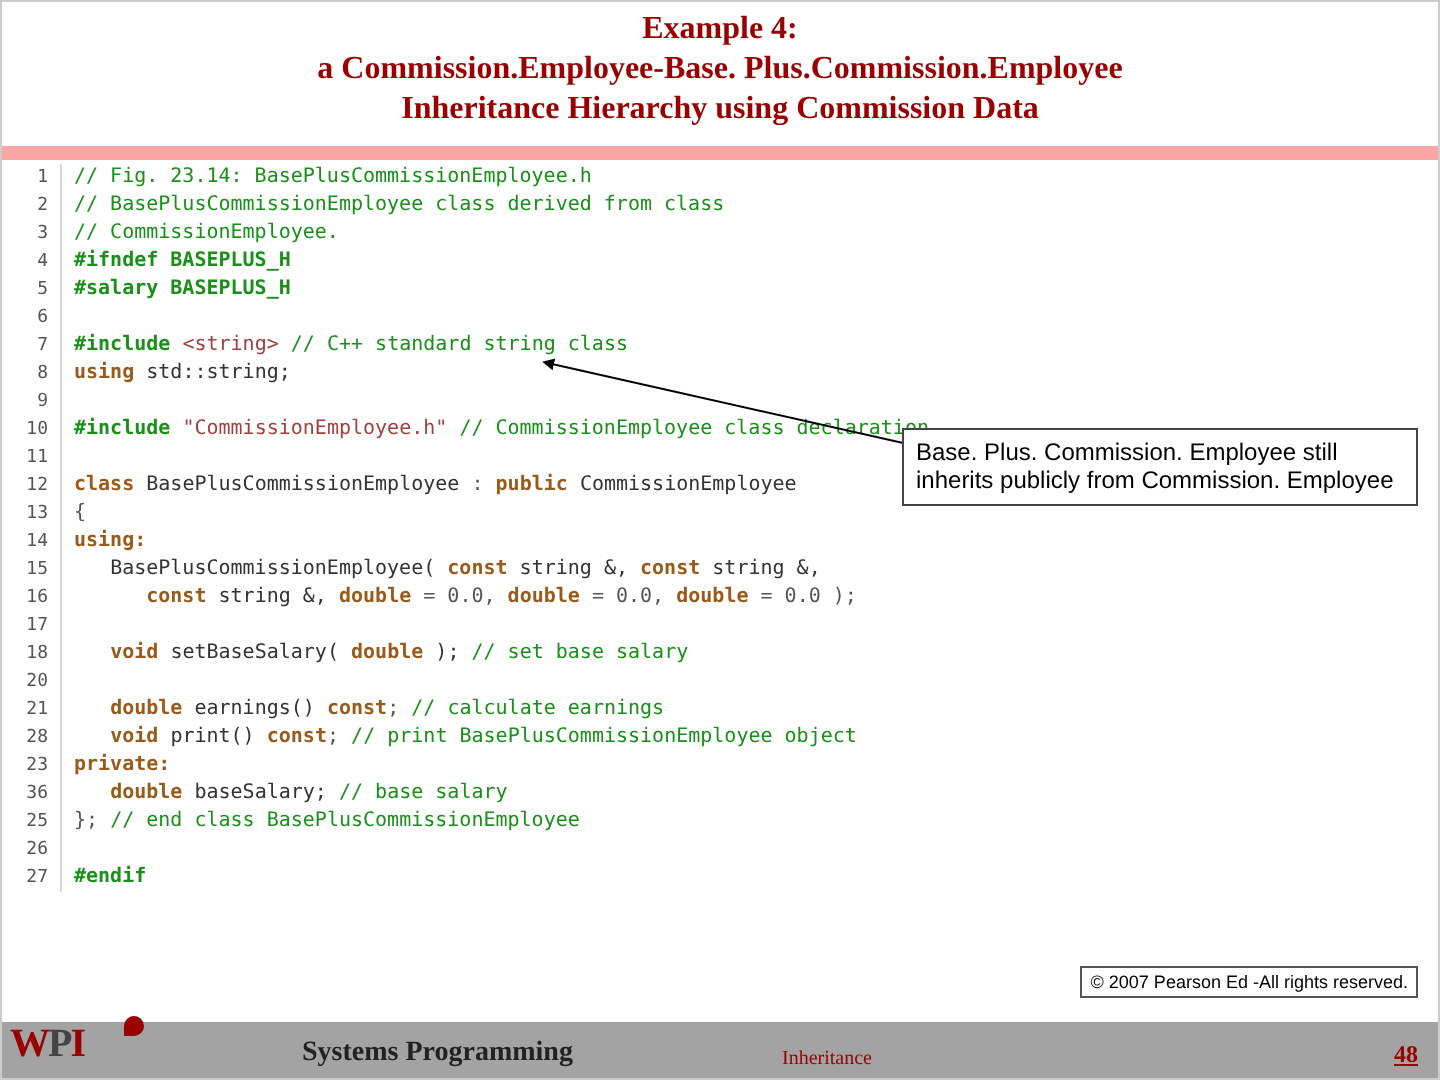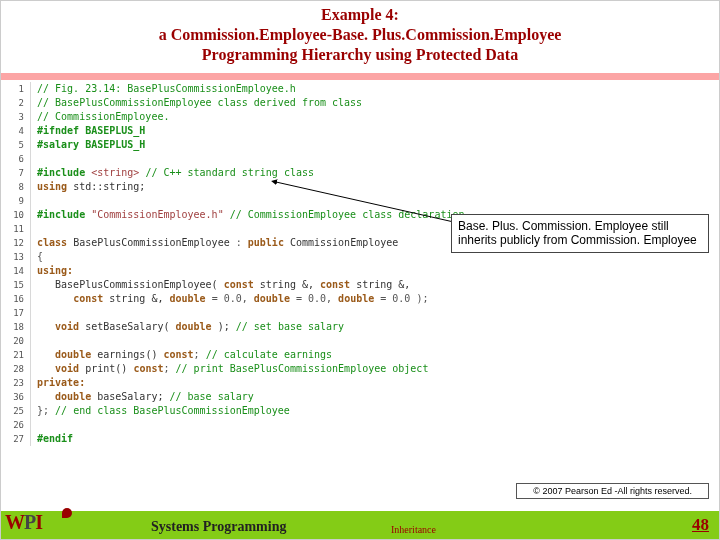--- a/index.html
+++ b/index.html
@@ -9,40 +9,40 @@
 .code-row { display:flex; }
 .ln { width:22px; text-align:right; color:#555; padding-right:6px; border-right:1px solid #d8d8d8; font-size:9px; }
 .code { white-space:pre; padding-left:6px; font-size:10px; }
 .c-comment { color:#1a8f1a; }
 .c-pp { color:#1a8f1a; font-weight:bold; }
 .c-dk { color:#9a5a1a; font-weight:bold; }
 .c-str { color:#a04040; }
 .c-id { color:#333; }
 .c-op { color:#555; }
 .note-box { position:absolute; top:213px; right:10px; width:258px; border:1px solid #444; background:#fff; font-family:Liberation Sans, sans-serif; font-size:12px; padding:4px 6px; line-height:1.2; z-index:3; }
-.copyright-box { position:absolute; bottom:40px; right:10px; border:1px solid #555; background:#fff; font-family:Arial,sans-serif; font-size:9px; padding:2px 16px; z-index:3;margin-left:28px; }
-.footer { position:absolute; bottom:0; left:0; width:100%; height:28px; background:#84cc16; display:flex; align-items:center;padding-left:45px; }
+.copyright-box { position:absolute; bottom:40px; right:10px; border:1px solid #555; background:#fff; font-family:Arial,sans-serif; font-size:9px; padding:2px 4px; z-index:3;margin-left:28px; }
+.footer { position:absolute; bottom:0; left:0; width:100%; height:28px; background:#a3a3a3; display:flex; align-items:center;padding-left:45px; }
 .logo { position:absolute; left:4px; bottom:2px; width:60px; height:26px; }
 .logo-text { font-family:"Times New Roman",serif; font-weight:bold; font-size:20px; letter-spacing:-1px; }
 .logo-w { color:#9a0000; }
 .logo-p { color:#444; }
 .logo-i { color:#9a0000; }
 .logo-head { position:absolute; right:-7px; top:-3px; width:10px; height:10px; background:#9a0000; border-radius:50% 50% 50% 0; }
 .ft1 { position:absolute; left:150px; bottom:4px; font-weight:bold; font-size:14px; color:#222; }
 .ft2 { position:absolute; left:390px; bottom:4px; font-weight:normal; font-size:10px; color:#9a0000; }
-.pg { position:absolute; right:10px; bottom:4px; font-weight:bold; font-size:17px; color:#9a0000;text-decoration:underline; }
+.pg { position:absolute; right:10px; bottom:4px; font-weight:bold; font-size:12px; color:#9a0000;text-decoration:underline; }
 svg.arrow { position:absolute; z-index:2; pointer-events:none; }
 </style>
 </head>
 <body>
 
 <div class="title-band">
   <div>Example 4:</div>
   <div>a Commission.Employee-Base. Plus.Commission.Employee</div>
-  <div>Programming Hierarchy using Protected Data</div>
+  <div>Inheritance Hierarchy using Commission Data</div>
 </div>
 
 <div class="code-area" id="code-area">
     <div class="code-row">
       <div class="ln">1</div>
       <div class="code"><span class="c-comment">// Fig. 23.14: BasePlusCommissionEmployee.h</span></div>
     </div>
     <div class="code-row">
       <div class="ln">2</div>
       <div class="code"><span class="c-comment">// BasePlusCommissionEmployee class derived from class</span></div>

